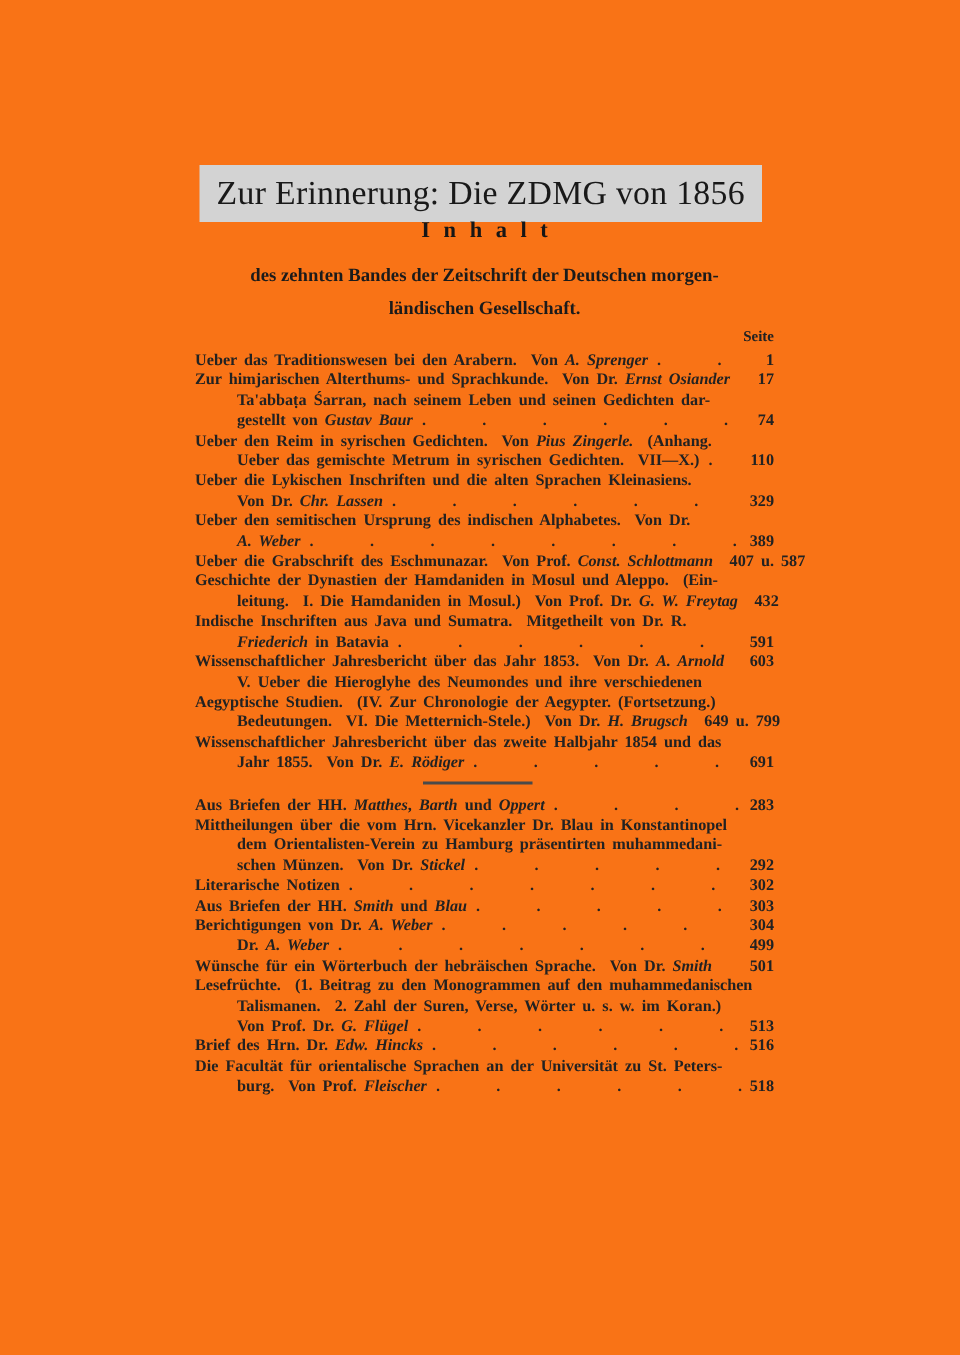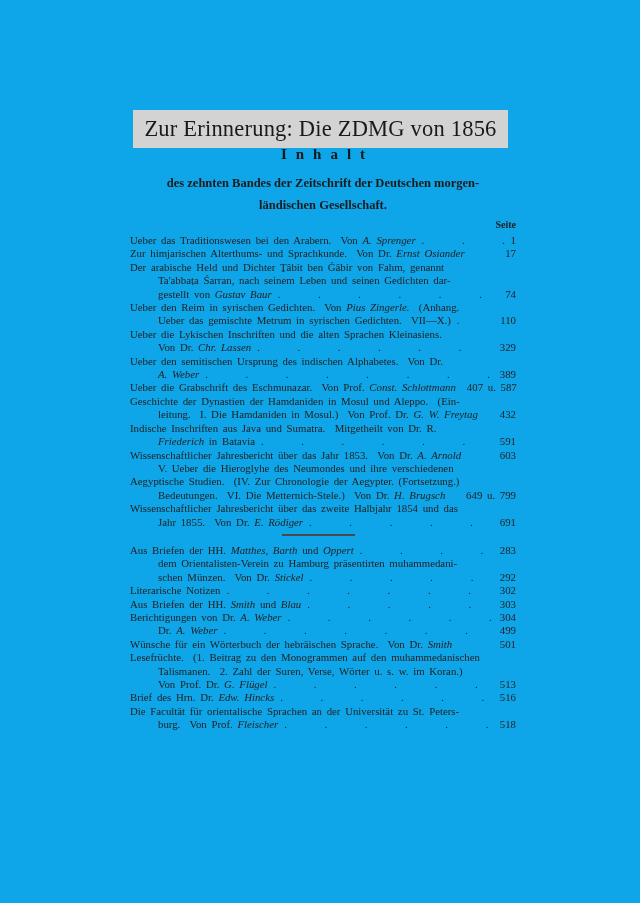--- a/index.html
+++ b/index.html
@@ -1,40 +1,40 @@
 <!DOCTYPE html>
 <html><head>
 <meta charset="utf-8">
 <style>
   html,body{margin:0;padding:0;}
   body{
     width:640px;height:903px;background:#ffffff;position:relative;overflow:hidden;
     font-family:"Liberation Serif","DejaVu Serif",serif;color:#1e1e1e;
   }
-  .page{position:absolute;inset:0;background:#0ea5e9;}
+  .page{position:absolute;inset:0;background:#f97316;}
   .banner{
     position:absolute;left:133px;top:110px;width:375px;height:38px;
     background:#d3d3d3;display:flex;align-items:center;justify-content:center;
     font-size:22.5px;font-weight:500;color:#191919;letter-spacing:.2px;white-space:nowrap;
   }
   .content{position:absolute;left:130px;top:144px;width:386px;}
   .toc-title{
     text-align:center;font-size:15px;font-weight:700;letter-spacing:9px;
     padding-left:9px;line-height:20px;color:#161616;
   }
   .toc-subtitle{
     margin-top:8px;text-align:center;font-size:12.5px;font-weight:700;
     line-height:22px;color:#1b1b1b;
   }
   .seite{
     margin-top:2px;text-align:right;font-size:10px;font-weight:700;line-height:13px;color:#222;
   }
   .toc-sections{margin-top:3px;}
   .toc-line{
-    display:flex;align-items:flex-start;font-size:10.8px;font-weight:400;
+    display:flex;align-items:flex-start;font-size:10.8px;font-weight:700;
     line-height:13.4px;color:#222;word-spacing:2px;
   }
   .toc-line.indent{padding-left:28px;}
   .line-text{flex:0 0 auto;white-space:pre;}
   .line-text .it{font-style:italic;}
   .leader{
     flex:1 1 auto;overflow:hidden;white-space:pre;margin:0 5px 0 6px;
     color:#222;min-width:0;
   }
   .pagenum{flex:0 0 auto;text-align:right;white-space:pre;}
@@ -62,23 +62,20 @@
           <div class="toc-line">
             <span class="line-text"><span>Ueber das Traditionswesen bei den Arabern.  Von </span><span class="it">A. Sprenger</span></span>
             <span class="leader">.        .        .        .        .        .        .        .        .        .        .        .        .        .</span>
             <span class="pagenum">1</span>
           </div>
           <div class="toc-line">
             <span class="line-text"><span>Zur himjarischen Alterthums- und Sprachkunde.  Von Dr. </span><span class="it">Ernst Osiander</span></span>
             <span class="leader"></span>
             <span class="pagenum">17</span>
           </div>
-          <div class="toc-line">
-            <span class="line-text"><span>Der arabische Held und Dichter Ṯâbit ben Ǵâbir von Fahm, genannt</span></span>
-          </div>
           <div class="toc-line indent">
             <span class="line-text"><span>Ta'abbaṭa Śarran, nach seinem Leben und seinen Gedichten dar-</span></span>
           </div>
           <div class="toc-line indent">
             <span class="line-text"><span>gestellt von </span><span class="it">Gustav Baur</span></span>
             <span class="leader">.        .        .        .        .        .        .        .        .        .        .        .        .        .</span>
             <span class="pagenum">74</span>
           </div>
           <div class="toc-line">
             <span class="line-text"><span>Ueber den Reim in syrischen Gedichten.  Von </span><span class="it">Pius Zingerle.</span><span>  (Anhang.</span></span>
@@ -149,20 +146,23 @@
             <span class="leader">.        .        .        .        .        .        .        .        .        .        .        .        .        .</span>
             <span class="pagenum">691</span>
           </div>
         </div>
         <div class="toc-divider"></div>
         <div>
           <div class="toc-line">
             <span class="line-text"><span>Aus Briefen der HH. </span><span class="it">Matthes</span><span>, </span><span class="it">Barth</span><span> und </span><span class="it">Oppert</span></span>
             <span class="leader">.        .        .        .        .        .        .        .        .        .        .        .        .        .</span>
             <span class="pagenum">283</span>
+          </div>
+          <div class="toc-line">
+            <span class="line-text"><span>Mittheilungen über die vom Hrn. Vicekanzler Dr. Blau in Konstantinopel</span></span>
           </div>
           <div class="toc-line indent">
             <span class="line-text"><span>dem Orientalisten-Verein zu Hamburg präsentirten muhammedani-</span></span>
           </div>
           <div class="toc-line indent">
             <span class="line-text"><span>schen Münzen.  Von Dr. </span><span class="it">Stickel</span></span>
             <span class="leader">.        .        .        .        .        .        .        .        .        .        .        .        .        .</span>
             <span class="pagenum">292</span>
           </div>
           <div class="toc-line">

